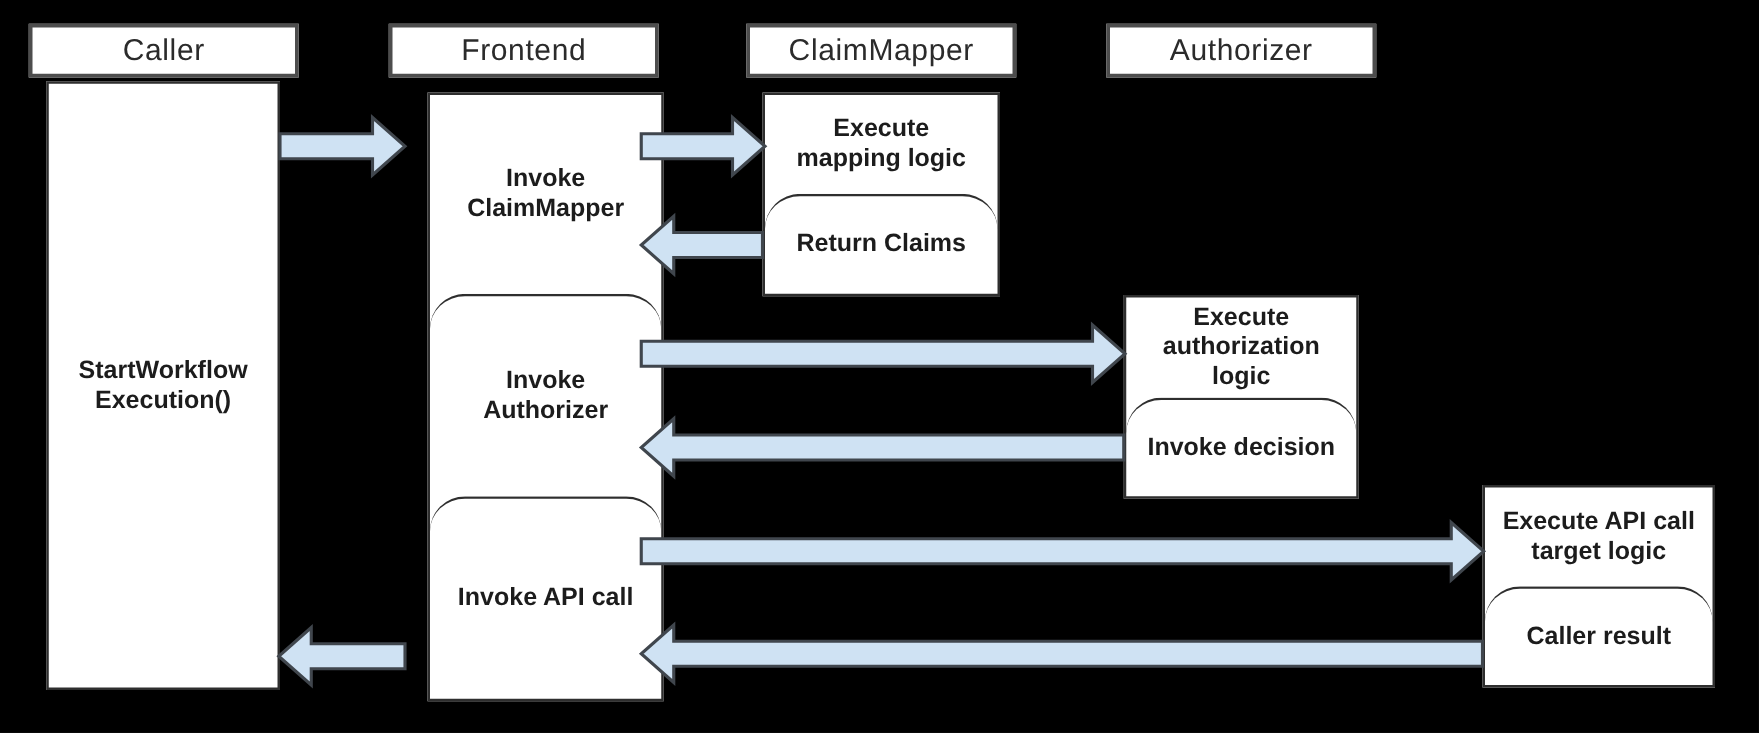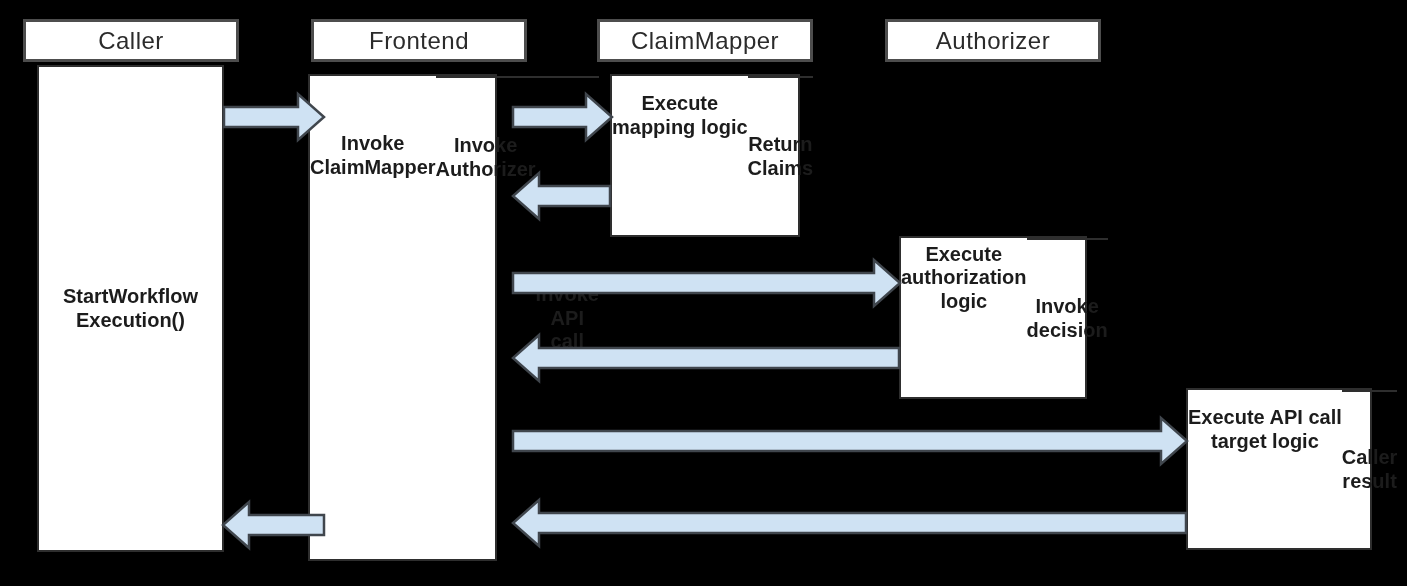--- a/index.html
+++ b/index.html
@@ -27,31 +27,31 @@
     background:var(--box-fill);
     border:3px solid var(--header-border);
     display:flex;align-items:center;justify-content:center;
     font-size:24px;font-weight:400;color:var(--header-text);
     letter-spacing:0.5px;
   }
   .activation{
     position:absolute;
     background:var(--box-fill);
     border:2px solid var(--act-border);
-    display:flex;flex-direction:row;
+    display:flex;flex-direction:column;
   }
   .segment{
     display:flex;align-items:center;justify-content:center;
     text-align:center;
     font-size:20px;font-weight:700;color:var(--text);
     line-height:1.18;
     white-space:pre-line;
     flex:0 0 auto;
   }
-  .segment + .segment{border-top:2px solid var(--act-border);}
+  .segment + .segment{border-top:2px solid var(--act-border);border-radius:28px;}
   .segment.fill{flex:1 1 auto;}
   .arrow{position:absolute;overflow:visible;}
   .arrow polygon{
     fill:var(--arrow-fill);
     stroke:var(--arrow-border);
     stroke-width:2.5;
     stroke-linejoin:miter;
   }
 </style>
 </head>
@@ -70,21 +70,21 @@
     </div>
   <div class="header-box" style="left:885px;">
       <span>Authorizer</span>
     </div>
 
   <div class="activation" style="left:37px;top:65px;width:187px;height:487px;">
     <div class="segment fill">StartWorkflow
 Execution()</div>
   </div>
 
-  <div class="activation" style="left:308px;top:74px;width:189px;height:487px;">
+  <div class="activation" style="left:342px;top:74px;width:189px;height:487px;">
     <div class="segment" style="height:159px;">Invoke
 ClaimMapper</div>
     <div class="segment" style="height:162px;">Invoke
 Authorizer</div>
     <div class="segment fill">Invoke API call</div>
   </div>
 
   <div class="activation" style="left:610px;top:74px;width:190px;height:163px;">
     <div class="segment" style="height:79px;">Execute
 mapping logic</div>

